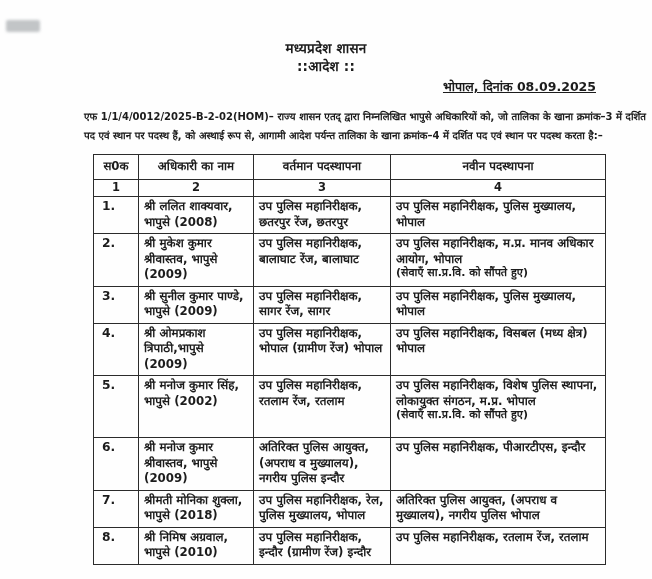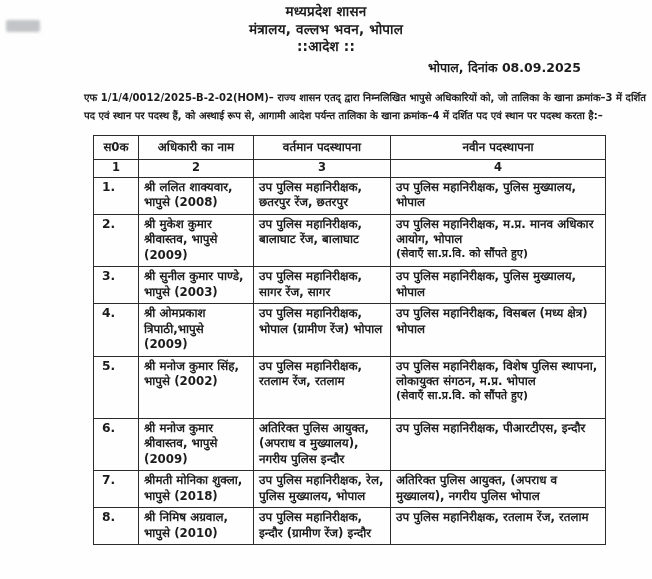--- a/index.html
+++ b/index.html
@@ -17,33 +17,35 @@
   .scan-artifact {
     position: absolute;
     left: 6px; top: 20px;
     width: 34px; height: 12px;
     background: #aeb2b5;
     border-radius: 2px;
     filter: blur(1.5px);
     opacity: .75;
   }
   .doc-header {
-    padding-top: 3px;
+    padding-top: 10px;
     text-align: center;
     font-size: 13.5px;
     font-weight: 700;
     line-height: 17.5px;
     letter-spacing: .2px;
+    margin-top: 30px;
   }
   .place-date {
     text-align: right;
-    padding-right: 71px;
+    padding-right: 56px;
     font-size: 12.5px;
     font-weight: 700;
     margin-top: 3px;
+    text-decoration: underline;
   }
   .order-text {
     margin: 13px 6px 0 84px;
     text-align: justify;
     font-size: 10px;
     line-height: 18.6px;
     font-weight: 600;
   }
   .order-text .ref { font-weight: 700; }
   table.posting-table {
@@ -100,21 +102,20 @@
 </style>
 </head>
 <body>
 
 <div class="page">
 
   <div class="scan-artifact"></div>
 
   <div class="doc-header">
     <div>मध्यप्रदेश शासन</div>
-    <div>मंत्रालय, वल्लभ भवन, भोपाल</div>
     <div>::आदेश ::</div>
   </div>
 
   <div class="place-date">भोपाल, दिनांक 08.09.2025</div>
 
   <p class="order-text"><span class="ref">एफ 1/1/4/0012/2025-B-2-02(HOM)–</span><span> राज्य शासन एतद् द्वारा निम्नलिखित भापुसे अधिकारियों को, जो तालिका के खाना क्रमांक–3 में दर्शित पद एवं स्थान पर पदस्थ हैं, को अस्थाई रूप से, आगामी आदेश पर्यन्त तालिका के खाना क्रमांक–4 में दर्शित पद एवं स्थान पर पदस्थ करता है:–</span></p>
 
   <table class="posting-table">
     <colgroup>
       <col class="c1">
@@ -150,21 +151,21 @@
         <td class="sno">2.</td>
         <td>श्री मुकेश कुमार श्रीवास्तव, भापुसे (2009)</td>
         <td>उप पुलिस महानिरीक्षक, बालाघाट रेंज, बालाघाट</td>
         <td>
           <div>उप पुलिस महानिरीक्षक, म.प्र. मानव अधिकार आयोग, भोपाल</div>
           <div class="note">(सेवाएँ सा.प्र.वि. को सौंपते हुए)</div>
         </td>
       </tr>
       <tr>
         <td class="sno">3.</td>
-        <td>श्री सुनील कुमार पाण्डे, भापुसे (2003)</td>
+        <td>श्री सुनील कुमार पाण्डे, भापुसे (2009)</td>
         <td>उप पुलिस महानिरीक्षक, सागर रेंज, सागर</td>
         <td>
           <div>उप पुलिस महानिरीक्षक, पुलिस मुख्यालय, भोपाल</div>
           <div class="note"></div>
         </td>
       </tr>
       <tr>
         <td class="sno">4.</td>
         <td>श्री ओमप्रकाश त्रिपाठी,भापुसे (2009)</td>
         <td>उप पुलिस महानिरीक्षक, भोपाल (ग्रामीण रेंज) भोपाल</td>

